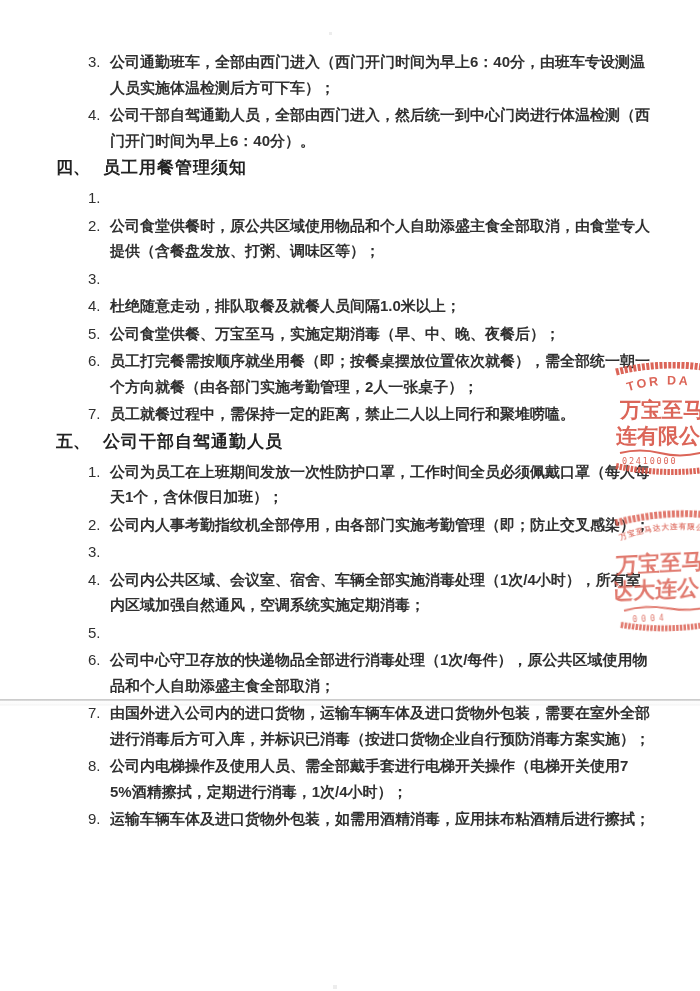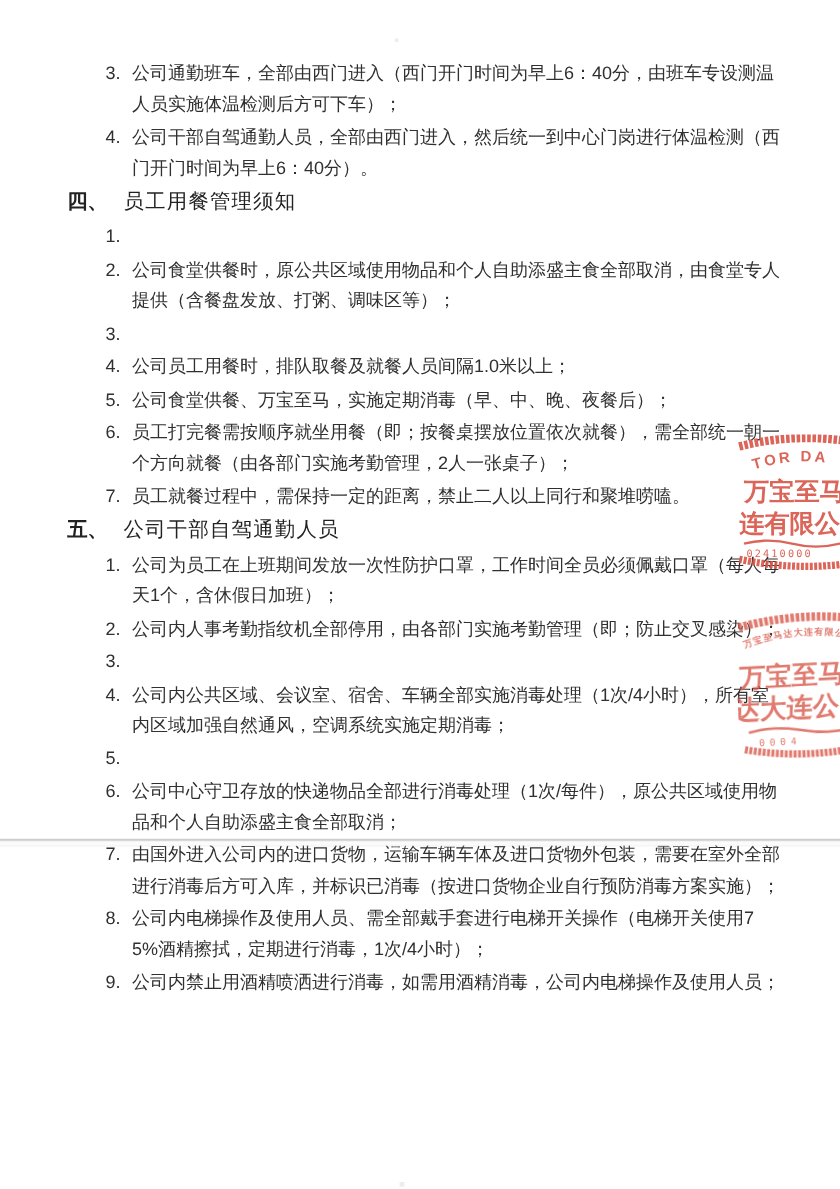--- a/index.html
+++ b/index.html
@@ -8,30 +8,30 @@
     font-family:"Liberation Sans","DejaVu Sans",sans-serif;
     color:var(--text_color,#303030);
   }
   .content{position:absolute;top:49px;left:0;width:700px;z-index:1;}
   .item{display:flex;margin-bottom:2px;}
   .item .num{
     flex:none;width:22px;margin-left:88px;
     font-size:15px;line-height:25.5px;font-weight:500;
   }
   .item .txt{
-    width:540px;font-size:15px;line-height:25.5px;font-weight:400;
+    width:540px;font-size:15px;line-height:25.5px;font-weight:700;
     letter-spacing:0px;word-break:break-all;
   }
   .heading{display:flex;margin:2px 0 4px 0;}
   .heading .h-num{
     flex:none;margin-left:56px;width:47px;
     font-size:17px;line-height:26px;font-weight:700;color:#222;
   }
   .heading .h-title{
-    font-size:17px;line-height:26px;font-weight:400;color:#222;letter-spacing:1px;
+    font-size:17px;line-height:26px;font-weight:700;color:#222;letter-spacing:1px;
   }
   
   .fold-line{
     position:absolute;left:0;top:699px;width:700px;height:7px;z-index:2;pointer-events:none;
     background:linear-gradient(to bottom,
       rgba(150,150,150,0.55) 0px, rgba(170,170,170,0.45) 1.5px,
       rgba(252,252,252,0.95) 2.5px, rgba(250,250,250,0.9) 5px,
       rgba(215,215,215,0.30) 6px, rgba(255,255,255,0) 7px);
   }
   
@@ -77,21 +77,21 @@
   </div>
   <div class="item">
     <span class="num">2.</span>
     <span class="txt">公司食堂供餐时，原公共区域使用物品和个人自助添盛主食全部取消，由食堂专人提供（含餐盘发放、打粥、调味区等）；</span>
   </div>
   <div class="item">
     <span class="num">3.</span>
   </div>
   <div class="item">
     <span class="num">4.</span>
-    <span class="txt">公司员工用餐时，排队取餐及就餐人员间隔1.0米以上；</span>
+    <span class="txt">杜绝随意走动，排队取餐及就餐人员间隔1.0米以上；</span>
   </div>
   <div class="item">
     <span class="num">5.</span>
     <span class="txt">公司食堂供餐、万宝至马，实施定期消毒（早、中、晚、夜餐后）；</span>
   </div>
   <div class="item">
     <span class="num">6.</span>
     <span class="txt">员工打完餐需按顺序就坐用餐（即；按餐桌摆放位置依次就餐），需全部统一朝一个方向就餐（由各部门实施考勤管理，2人一张桌子）；</span>
   </div>
   <div class="item">
@@ -129,21 +129,21 @@
   <div class="item">
     <span class="num">7.</span>
     <span class="txt">由国外进入公司内的进口货物，运输车辆车体及进口货物外包装，需要在室外全部进行消毒后方可入库，并标识已消毒（按进口货物企业自行预防消毒方案实施）；</span>
   </div>
   <div class="item">
     <span class="num">8.</span>
     <span class="txt">公司内电梯操作及使用人员、需全部戴手套进行电梯开关操作（电梯开关使用75%酒精擦拭，定期进行消毒，1次/4小时）；</span>
   </div>
   <div class="item">
     <span class="num">9.</span>
-    <span class="txt">公司内禁止用酒精喷洒进行消毒，如需用酒精消毒，公司内电梯操作及使用人员；</span>
+    <span class="txt">运输车辆车体及进口货物外包装，如需用酒精消毒，应用抹布粘酒精后进行擦拭；</span>
   </div>
 
 </div>
 
 <div class="fold-line"></div>
 
 <svg class="stamp stamp1" width="120" height="114" viewBox="0 0 120 114">
   <defs>
     <path id="arc1" d="M8,32 Q60,13 112,32"></path>
   </defs>

